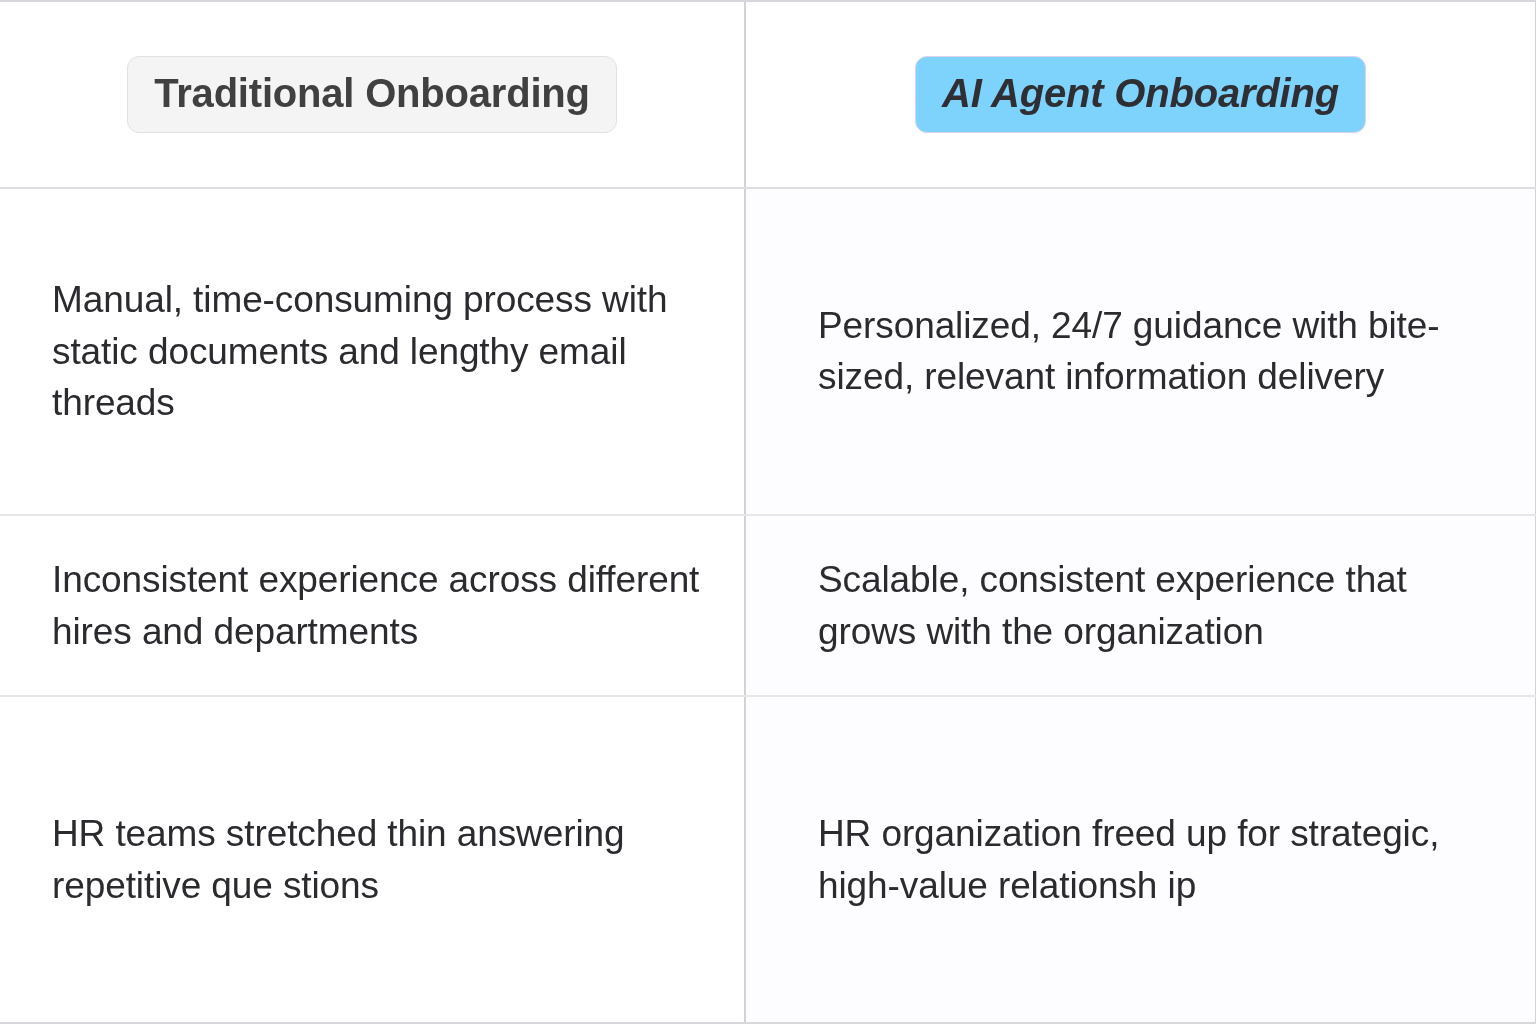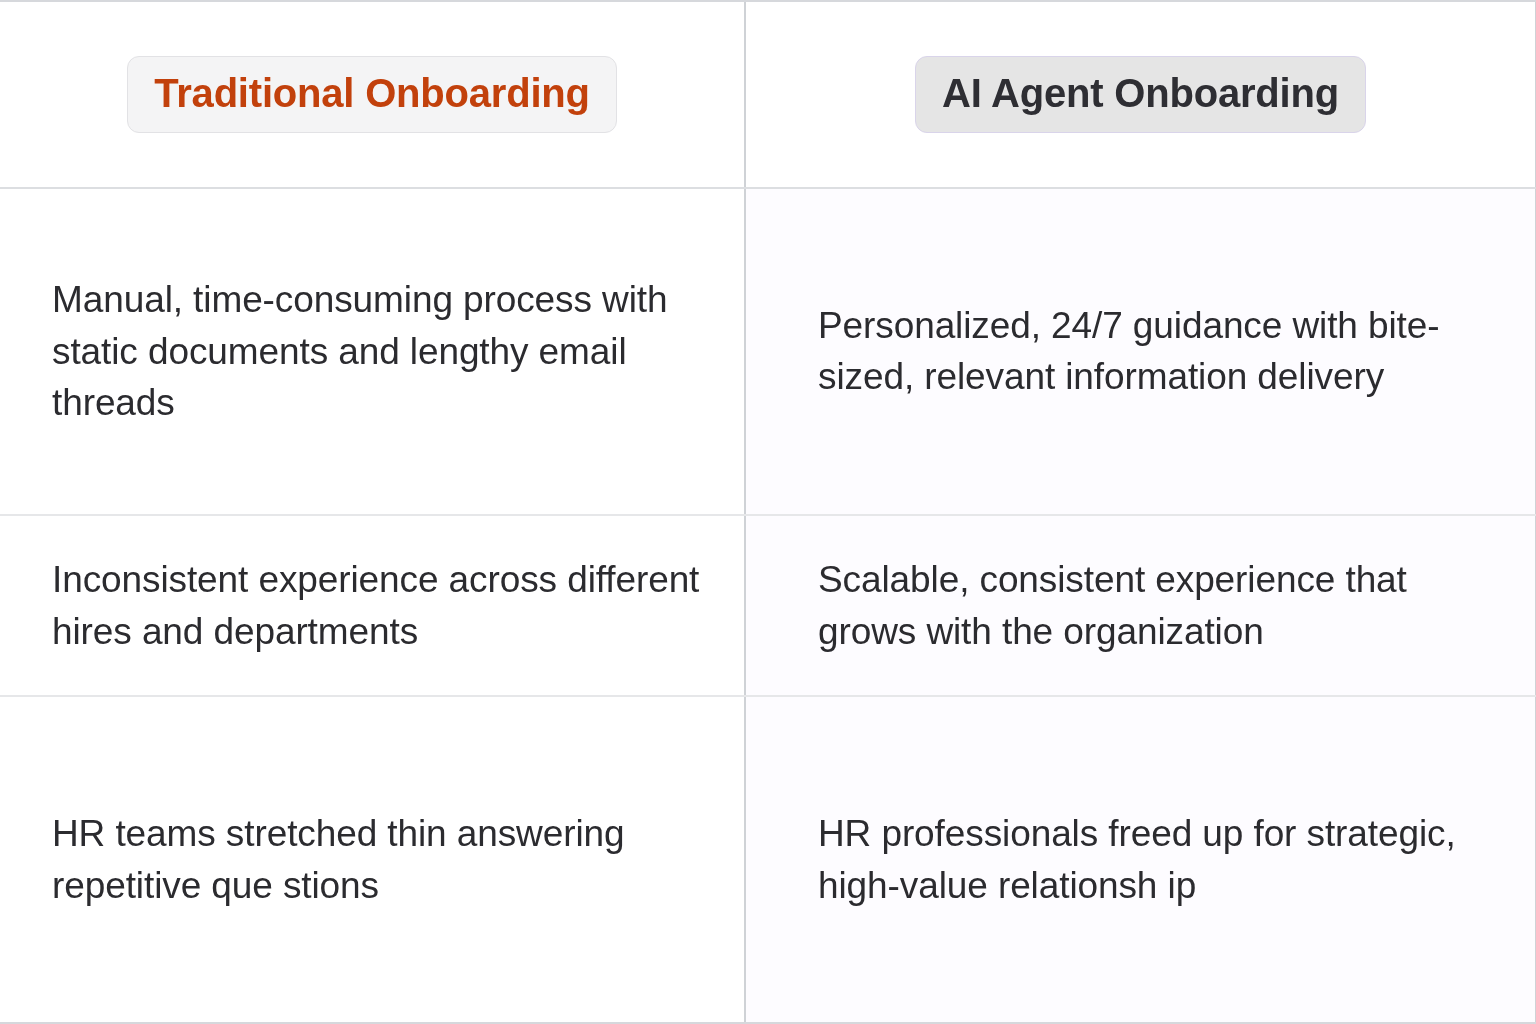--- a/index.html
+++ b/index.html
@@ -65,27 +65,28 @@
     font-size: 40px;
     font-weight: bold;
     letter-spacing: -0.2px;
     line-height: 1.12;
     white-space: nowrap;
   }
 
   .pill-traditional {
     background: #f4f4f5;
     border: 1px solid #e2e2e5;
-    color: #c2410c;
+    color: #404040;
   }
 
   .pill-ai {
-    background: #e5e5e5;
+    background: #7dd3fc;
     border: 1px solid #d9d4ea;
     color: #2e2e33;
+    font-style: italic;
   }
 
   
   tbody td {
     padding: 0 30px 0 52px;
     margin: 0;
     vertical-align: middle;
     border-bottom: 2px solid #e6e7e9;
     font-size: 37px;
     line-height: 1.40;
@@ -153,18 +154,18 @@
         <td class="cell-right">
           <span class="cell-text">Scalable, consistent experience that grows with the organization</span>
         </td>
       </tr>
 
       <tr class="row-3">
         <td class="cell-left">
           <span class="cell-text">HR teams stretched thin answering repetitive que stions</span>
         </td>
         <td class="cell-right">
-          <span class="cell-text">HR professionals freed up for strategic, high-value relationsh ip</span>
+          <span class="cell-text">HR organization freed up for strategic, high-value relationsh ip</span>
         </td>
       </tr>
     </tbody>
   </table>
 </div>
 
 </body></html>

